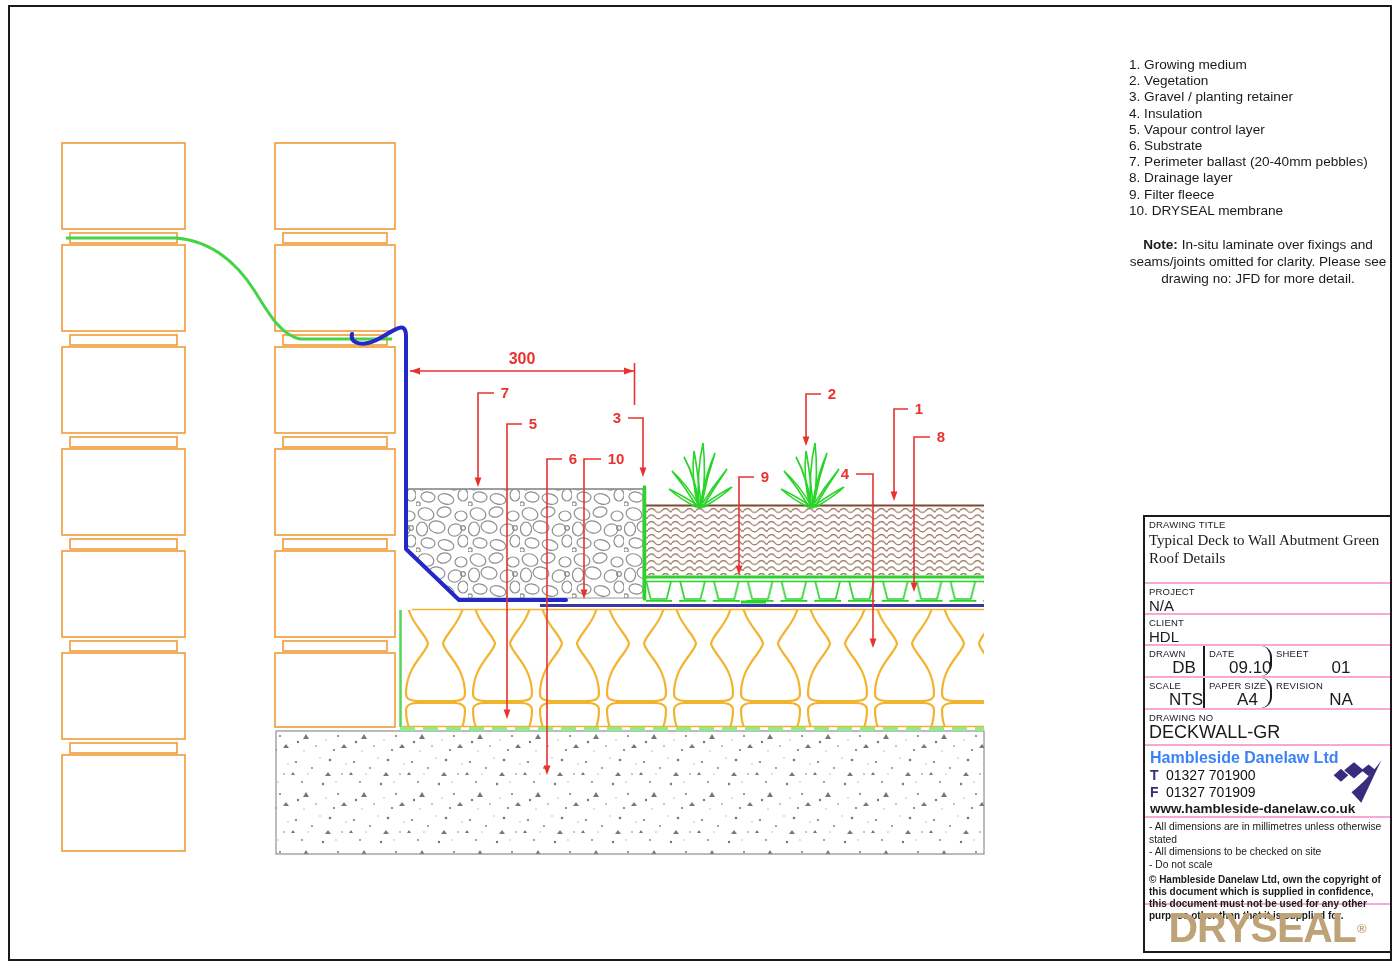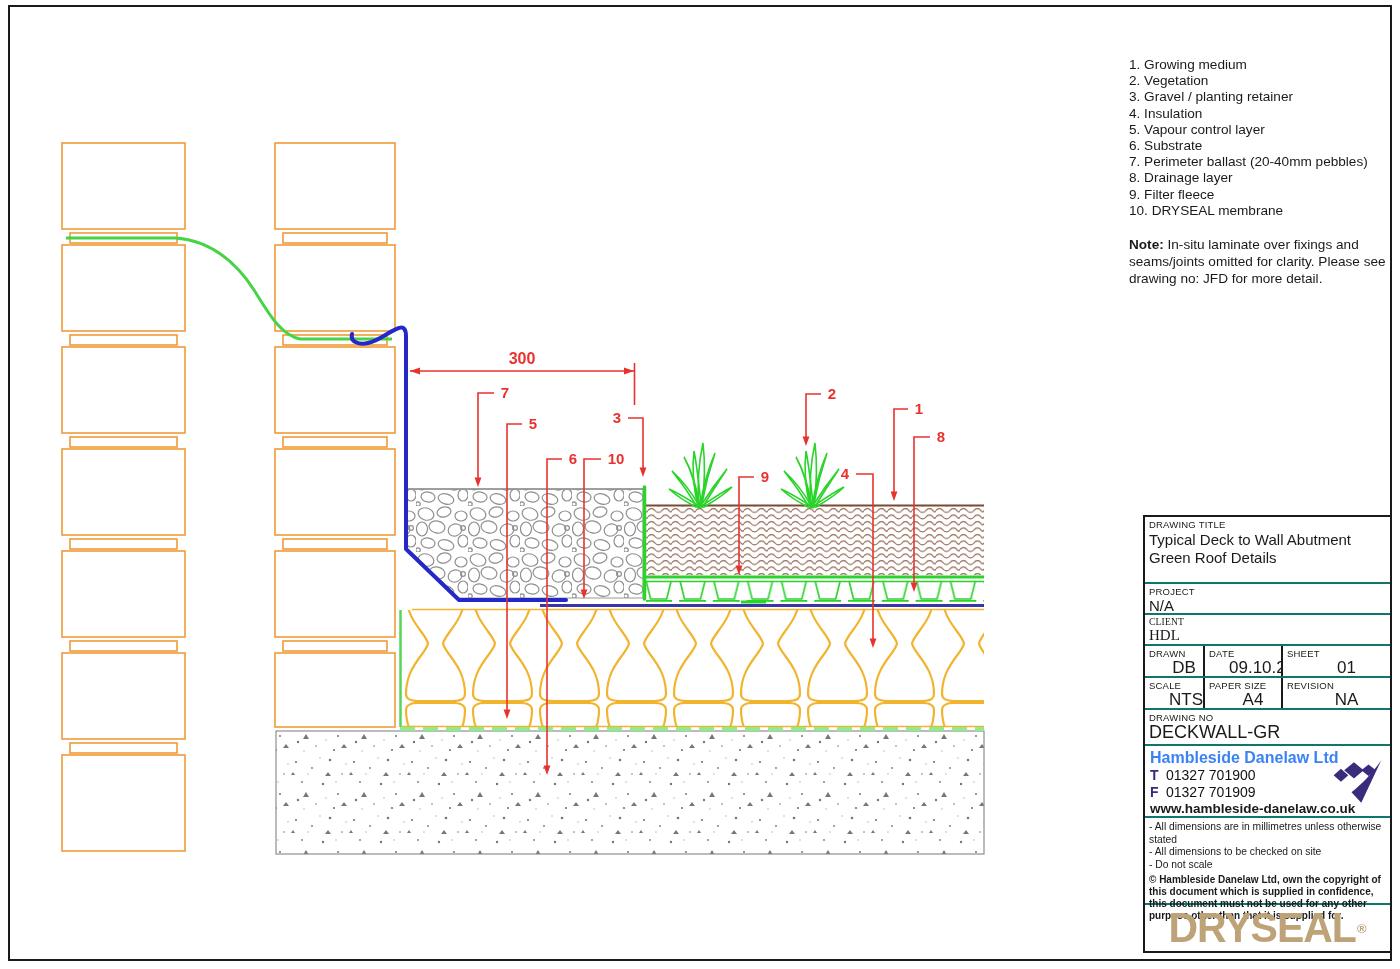--- a/index.html
+++ b/index.html
@@ -3,36 +3,36 @@
 <meta charset="utf-8">
 <style>
   html,body{margin:0;padding:0;background:#fff;}
   #page{position:relative;width:1400px;height:969px;background:#ffffff;
         font-family:"Liberation Sans",sans-serif;color:#1a1a1a;overflow:hidden;}
   #page-border{position:absolute;left:8px;top:5px;width:1380px;height:952px;
                border:2px solid #1a1a1a;}
   
   #legend{position:absolute;left:1129px;top:57px;width:262px;font-size:13.6px;line-height:16.2px;}
   #legend .li{white-space:nowrap;}
-  #note{position:absolute;left:1129px;top:236px;width:258px;font-size:13.6px;line-height:17px;}
+  #note{position:absolute;left:1129px;top:236px;width:258px;font-size:13.6px;line-height:17px;text-align:center;}
   #note b{font-weight:bold;}
   
   #tb{position:absolute;left:1143px;top:515px;width:249px;border:2px solid #1a1a1a;
       background:#fff;box-sizing:border-box;}
-  .tb-row{border-bottom:2px solid #0f766e;box-sizing:border-box;position:relative;}
+  .tb-row{border-bottom:2px solid #f9a8d4;box-sizing:border-box;position:relative;}
   .tb-row:last-child{border-bottom:none;text-align:right;}
   .lbl{font-size:9.5px;letter-spacing:.2px;padding:2px 0 0 4px;}
   .val{font-size:15px;padding:0 4px;}
   #tb-title{height:67px;}
-  #tb-title .val{font-size:15px;line-height:18px;padding-top:1px;}
-  #tb-project{height:31px;} #tb-client{height:31px;font-family:Liberation Serif, serif;}
+  #tb-title .val{font-size:15px;line-height:18px;padding-top:1px;font-family:Liberation Serif, serif;}
+  #tb-project{height:31px;} #tb-client{height:31px;}
   .tb-cells{display:flex;height:32px;}
   .cell{box-sizing:border-box;border-right:2px solid #1a1a1a;overflow:hidden;}
   .cell:last-child{border-right:none;}
-  .c1{width:60px;} .c2{width:78px;} .c3{flex:1;}
+  .c1{width:60px;} .c2{width:67px;border-radius:11px;} .c3{flex:1;}
   .cell .big{font-size:17px;line-height:17px;padding-left:24px;}
   .ctr{text-align:center;}
   #tb-drawno{height:36px;}
   #tb-drawno .val{font-size:18px;line-height:19px;}
   #tb-co{height:72px;padding:3px 5px;box-sizing:border-box;}
   .co-name{font-size:16px;font-weight:bold;color:#3b82f6;}
   .co-line{font-size:14px;line-height:16.5px;color:#111;}
   .co-line .tf{font-weight:bold;color:#3a2b7d;display:inline-block;width:16px;}
   .co-web{font-size:13.5px;font-weight:bold;margin-top:1px;}
   #hd-logo{position:absolute;right:5px;top:8px;}

